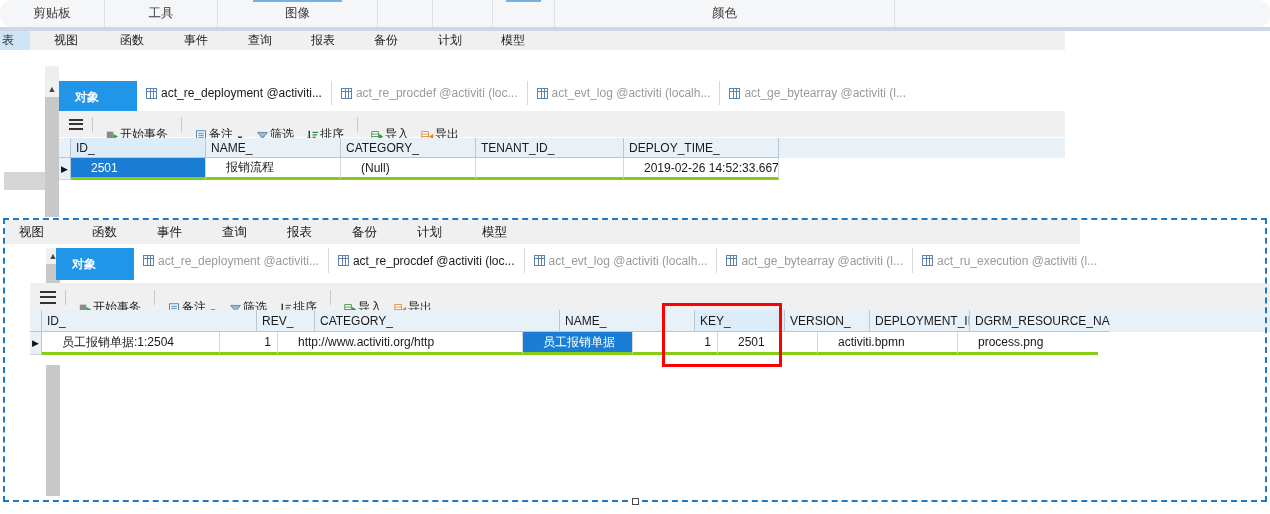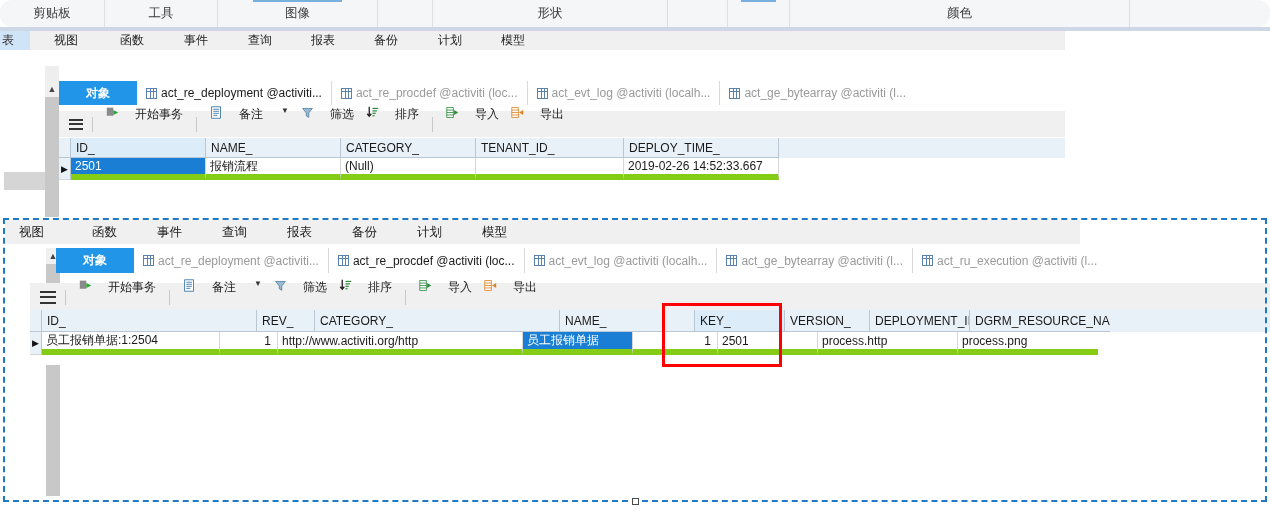--- a/index.html
+++ b/index.html
@@ -81,21 +81,21 @@
   }
   .tabstrip-top{ left:59px; top:50px; width:1006px; }
   .tab {
     display:flex; align-items:center; gap:4px;
     padding:0 9px; font-size:12px; color:#9a9a9a;
     border-right:1px solid #d9d9d9;
     background:#ffffff; white-space:nowrap;
   }
   .tab.obj{
     background:#2196e8; color:#ffffff; font-weight:bold;
-    justify-content:center; width:78px; padding:0; border-right:none;
+    width:78px; padding:16px; border-right:none;
   }
   .tab.active{ color:#1a1a1a; }
   .grid-ico{
     width:11px; height:11px; display:inline-block; position:relative;
     border:1px solid #5b82ad; flex:0 0 auto;
   }
   .grid-ico::before{
     content:""; position:absolute; left:0; right:0; top:2px; height:1px; background:#5b82ad;
   }
   .grid-ico::after{
@@ -103,21 +103,21 @@
     box-shadow:3px 0 0 #5b82ad;
   }
 
   
   .toolbar{
     position:absolute; height:26px; background:#f0f0f0;
     display:flex; align-items:center; gap:0;
   }
   .toolbar-top{ left:59px; top:80px; width:1006px; }
   .tb-btn{
-    display:flex; align-items:flex-start; gap:16px;
+    display:flex; align-items:flex-end; gap:1px;
     font-size:12px; color:#1a1a1a; padding:0 6px; height:37px; white-space:nowrap;
   }
   .tb-sep{ width:1px; height:15px; background:#c8c8c8; margin:0 7px; }
   .hamburger{
     width:14px; height:11px; display:flex; flex-direction:column;
     justify-content:space-between; margin-left:10px; margin-right:2px;
   }
   .hamburger i{ display:block; height:2px; background:#333; }
   .ico{ width:13px; height:13px; flex:0 0 auto; display:block; }
   .caret{ font-size:8px; color:#333; margin-left:2px; }
@@ -127,23 +127,23 @@
   .grid-top{ left:59px; top:107px; width:1006px; height:110px; }
   .ghead{ display:flex; height:20px; background:#e8f0f8; }
   .ghead .gcell{
     border-right:1px solid #b9c6d4; border-bottom:1px solid #b9c6d4;
     font-size:12px; color:#1a1a1a; display:flex; align-items:center;
     padding-left:5px; background:#e8f0f8; white-space:nowrap; overflow:hidden;
   }
   .ghead .gcell.hl{ background:#dcecf8; }
   .grow{ display:flex; height:22px; }
   .grow .gcell{
-    border-right:1px solid #d6d6d6; border-bottom:6px solid #84cc16;
+    border-right:1px solid #d6d6d6; border-bottom:3px solid #84cc16;
     font-size:12px; color:#1a1a1a; display:flex; align-items:center;
-    padding-left:4px; background:#ffffff; white-space:nowrap; overflow:hidden;
+    padding-left:20px; background:#ffffff; white-space:nowrap; overflow:hidden;
   }
   .rowmark{
     width:12px; flex:0 0 12px; display:flex; align-items:center; justify-content:center;
     background:#e8f0f8; border-right:1px solid #b9c6d4; border-bottom:1px solid #d6d6d6;
     font-size:9px; color:#111;
   }
   .rowmark.head{ background:#e8f0f8; border-bottom:1px solid #b9c6d4; }
   .sel-cell{ background:#1a7fd4 !important; color:#ffffff !important; }
   .null-cell{ color:#a8a8a8; }
   .num{ justify-content:flex-end; padding-right:6px; padding-left:0; }
@@ -195,23 +195,20 @@
     <div class="ribbon-group rg-clip">
       <span>剪贴板</span>
     </div>
     <div class="ribbon-group rg-tool">
       <span>工具</span>
     </div>
     <div class="ribbon-group rg-img sel">
       <span>图像</span>
     </div>
     <div class="ribbon-group rg-gap"></div>
-    <div class="ribbon-group rg-shape">
-      <span>形状</span>
-    </div>
     <div class="ribbon-group rg-gap2"></div>
     <div class="ribbon-group rg-gap3 sel"></div>
     <div class="ribbon-group rg-color">
       <span>颜色</span>
     </div>
     <div class="ribbon-group rg-tail"></div>
   </div>
   <div class="ribbon-bottom"></div>
 
   <div class="panel-top">
@@ -478,21 +475,21 @@
         <div class="gcell" style="width:140px;border-right:none;">DGRM_RESOURCE_NAM</div>
       </div>
       <div class="grow" style="height:23px;">
         <div class="rowmark">▶</div>
         <div class="gcell" style="width:178px">员工报销单据:1:2504</div>
         <div class="gcell num" style="width:58px">1</div>
         <div class="gcell" style="width:245px">http://www.activiti.org/http</div>
         <div class="gcell sel-cell" style="width:110px">员工报销单据</div>
         <div class="gcell num" style="width:85px">1</div>
         <div class="gcell" style="width:100px">2501</div>
-        <div class="gcell" style="width:140px">process.http</div>
+        <div class="gcell" style="width:140px">activiti.bpmn</div>
         <div class="gcell" style="width:140px;border-right:none;">process.png</div>
       </div>
     </div>
 
   </div>
 
   <div class="redbox"></div>
 
   <div class="sel-dashed"></div>
   <div class="handle" style="left:632px; top:498px;"></div>

